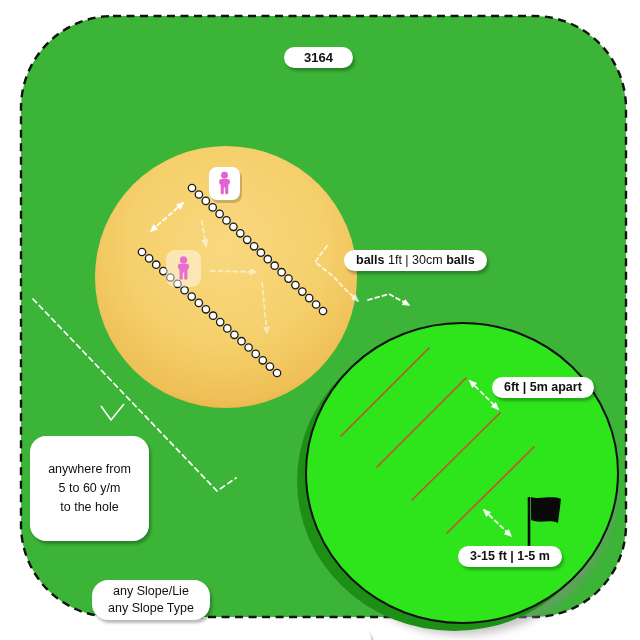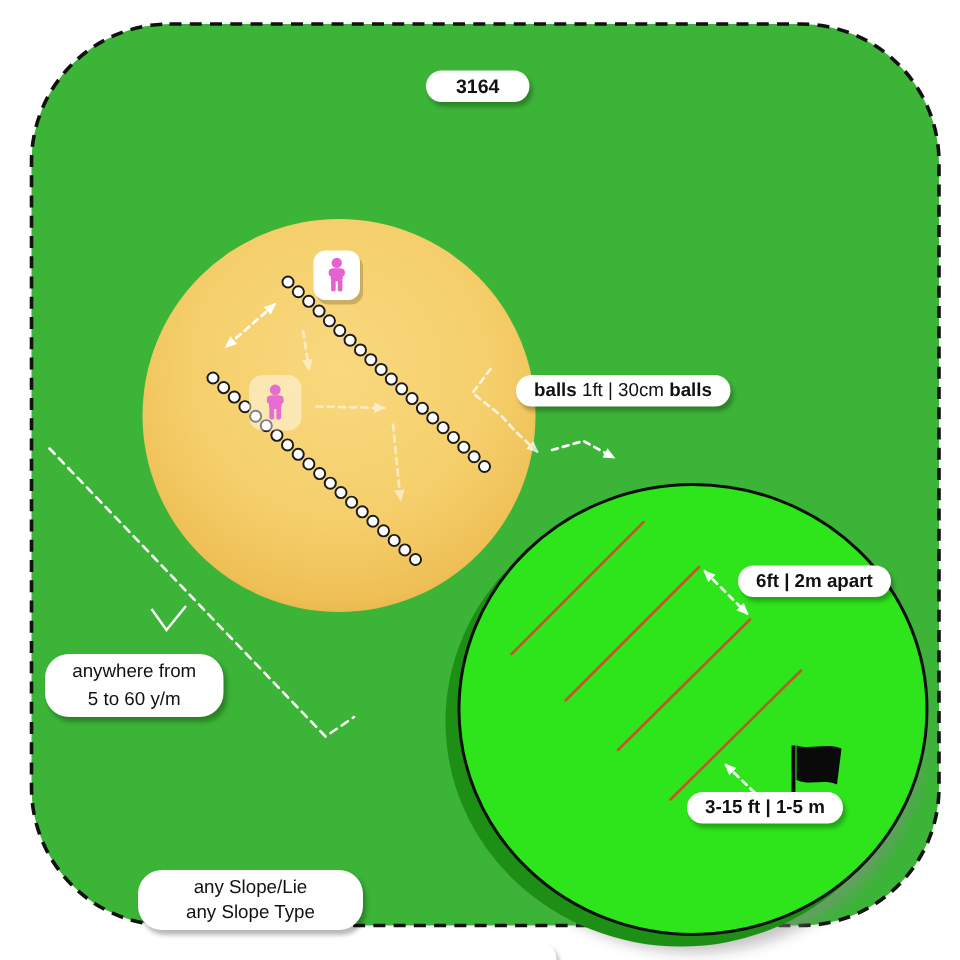--- a/index.html
+++ b/index.html
@@ -3,21 +3,21 @@
 <meta charset="utf-8">
 <style>
   html,body{margin:0;padding:0;background:#fff;}
   #stage{position:relative;width:640px;height:640px;overflow:hidden;
          font-family:"Liberation Sans",sans-serif;color:#111;}
   #scene{position:absolute;left:0;top:0;}
   .pill{position:absolute;background:#fff;border-radius:999px;
         padding:2px 12px;font-size:12.5px;font-weight:600;line-height:17px;
         white-space:nowrap;box-shadow:2px 3px 3px rgba(0,0,0,.28);}
   .notebox{position:absolute;background:#fff;border-radius:16px;text-align:center;
-        font-size:12.5px;font-weight:400;line-height:19px;padding:2px 8px;
+        font-size:12.5px;font-weight:400;line-height:19px;padding:24px 8px;
         box-shadow:2px 3px 3px rgba(0,0,0,.28);}
   .w400{font-weight:700}
   .w700{font-weight:400}
   .bold-line{font-weight:400}
   .ball{fill:#fff;stroke:#1b1b1b;stroke-width:1.3;}
   .brown-line{stroke:var(--line-brown);stroke-width:1.7;stroke-linecap:round;}
   .dash{stroke:#fff;stroke-width:1.8;stroke-dasharray:4 3.5;fill:none;stroke-linecap:round;}
   .dashL{stroke:#fff;stroke-width:1.7;stroke-dasharray:5 4;fill:none;stroke-linecap:round;}
   #pill-bottom{width:62px;height:18px;}
 </style>
@@ -147,28 +147,29 @@
     </g>
   </svg>
 
   <div class="pill" style="left:284px;top:47px;padding:2px 20px;font-weight:700;font-size:13px;">3164</div>
 
 
   <div class="pill" style="left:344px;top:250px;">
     <span class="w400">balls </span><span class="w700">1ft</span><span class="w700"> | </span><span class="w700">30cm</span><span class="w400"> balls</span>
   </div>
 
-  <div class="pill" style="left:492px;top:377px;">6ft | 2m apart</div>
+  <div class="pill" style="left:492px;top:377px;">6ft | 5m apart</div>
 
-  <div class="pill" style="left:458px;top:528px;">3-15 ft | 1-5 m</div>
+  <div class="pill" style="left:458px;top:546px;">3-15 ft | 1-5 m</div>
 
   <div class="notebox" style="left:30px;top:436px;width:103px;">
     <div>anywhere from</div>
     <div class="bold-line">5 to 60 y/m</div>
+    <div class="bold-line">to the hole</div>
   </div>
 
-  <div class="notebox" style="left:92px;top:580px;padding:3px 32px;line-height:17px;font-weight:500;">
+  <div class="notebox" style="left:92px;top:580px;padding:3px 16px;line-height:17px;font-weight:500;">
     <div>any Slope/Lie</div>
     <div>any Slope Type</div>
   </div>
 
   <div class="pill" id="pill-bottom" style="left:285px;top:628px;"></div>
 </div>
 
 </body></html>

